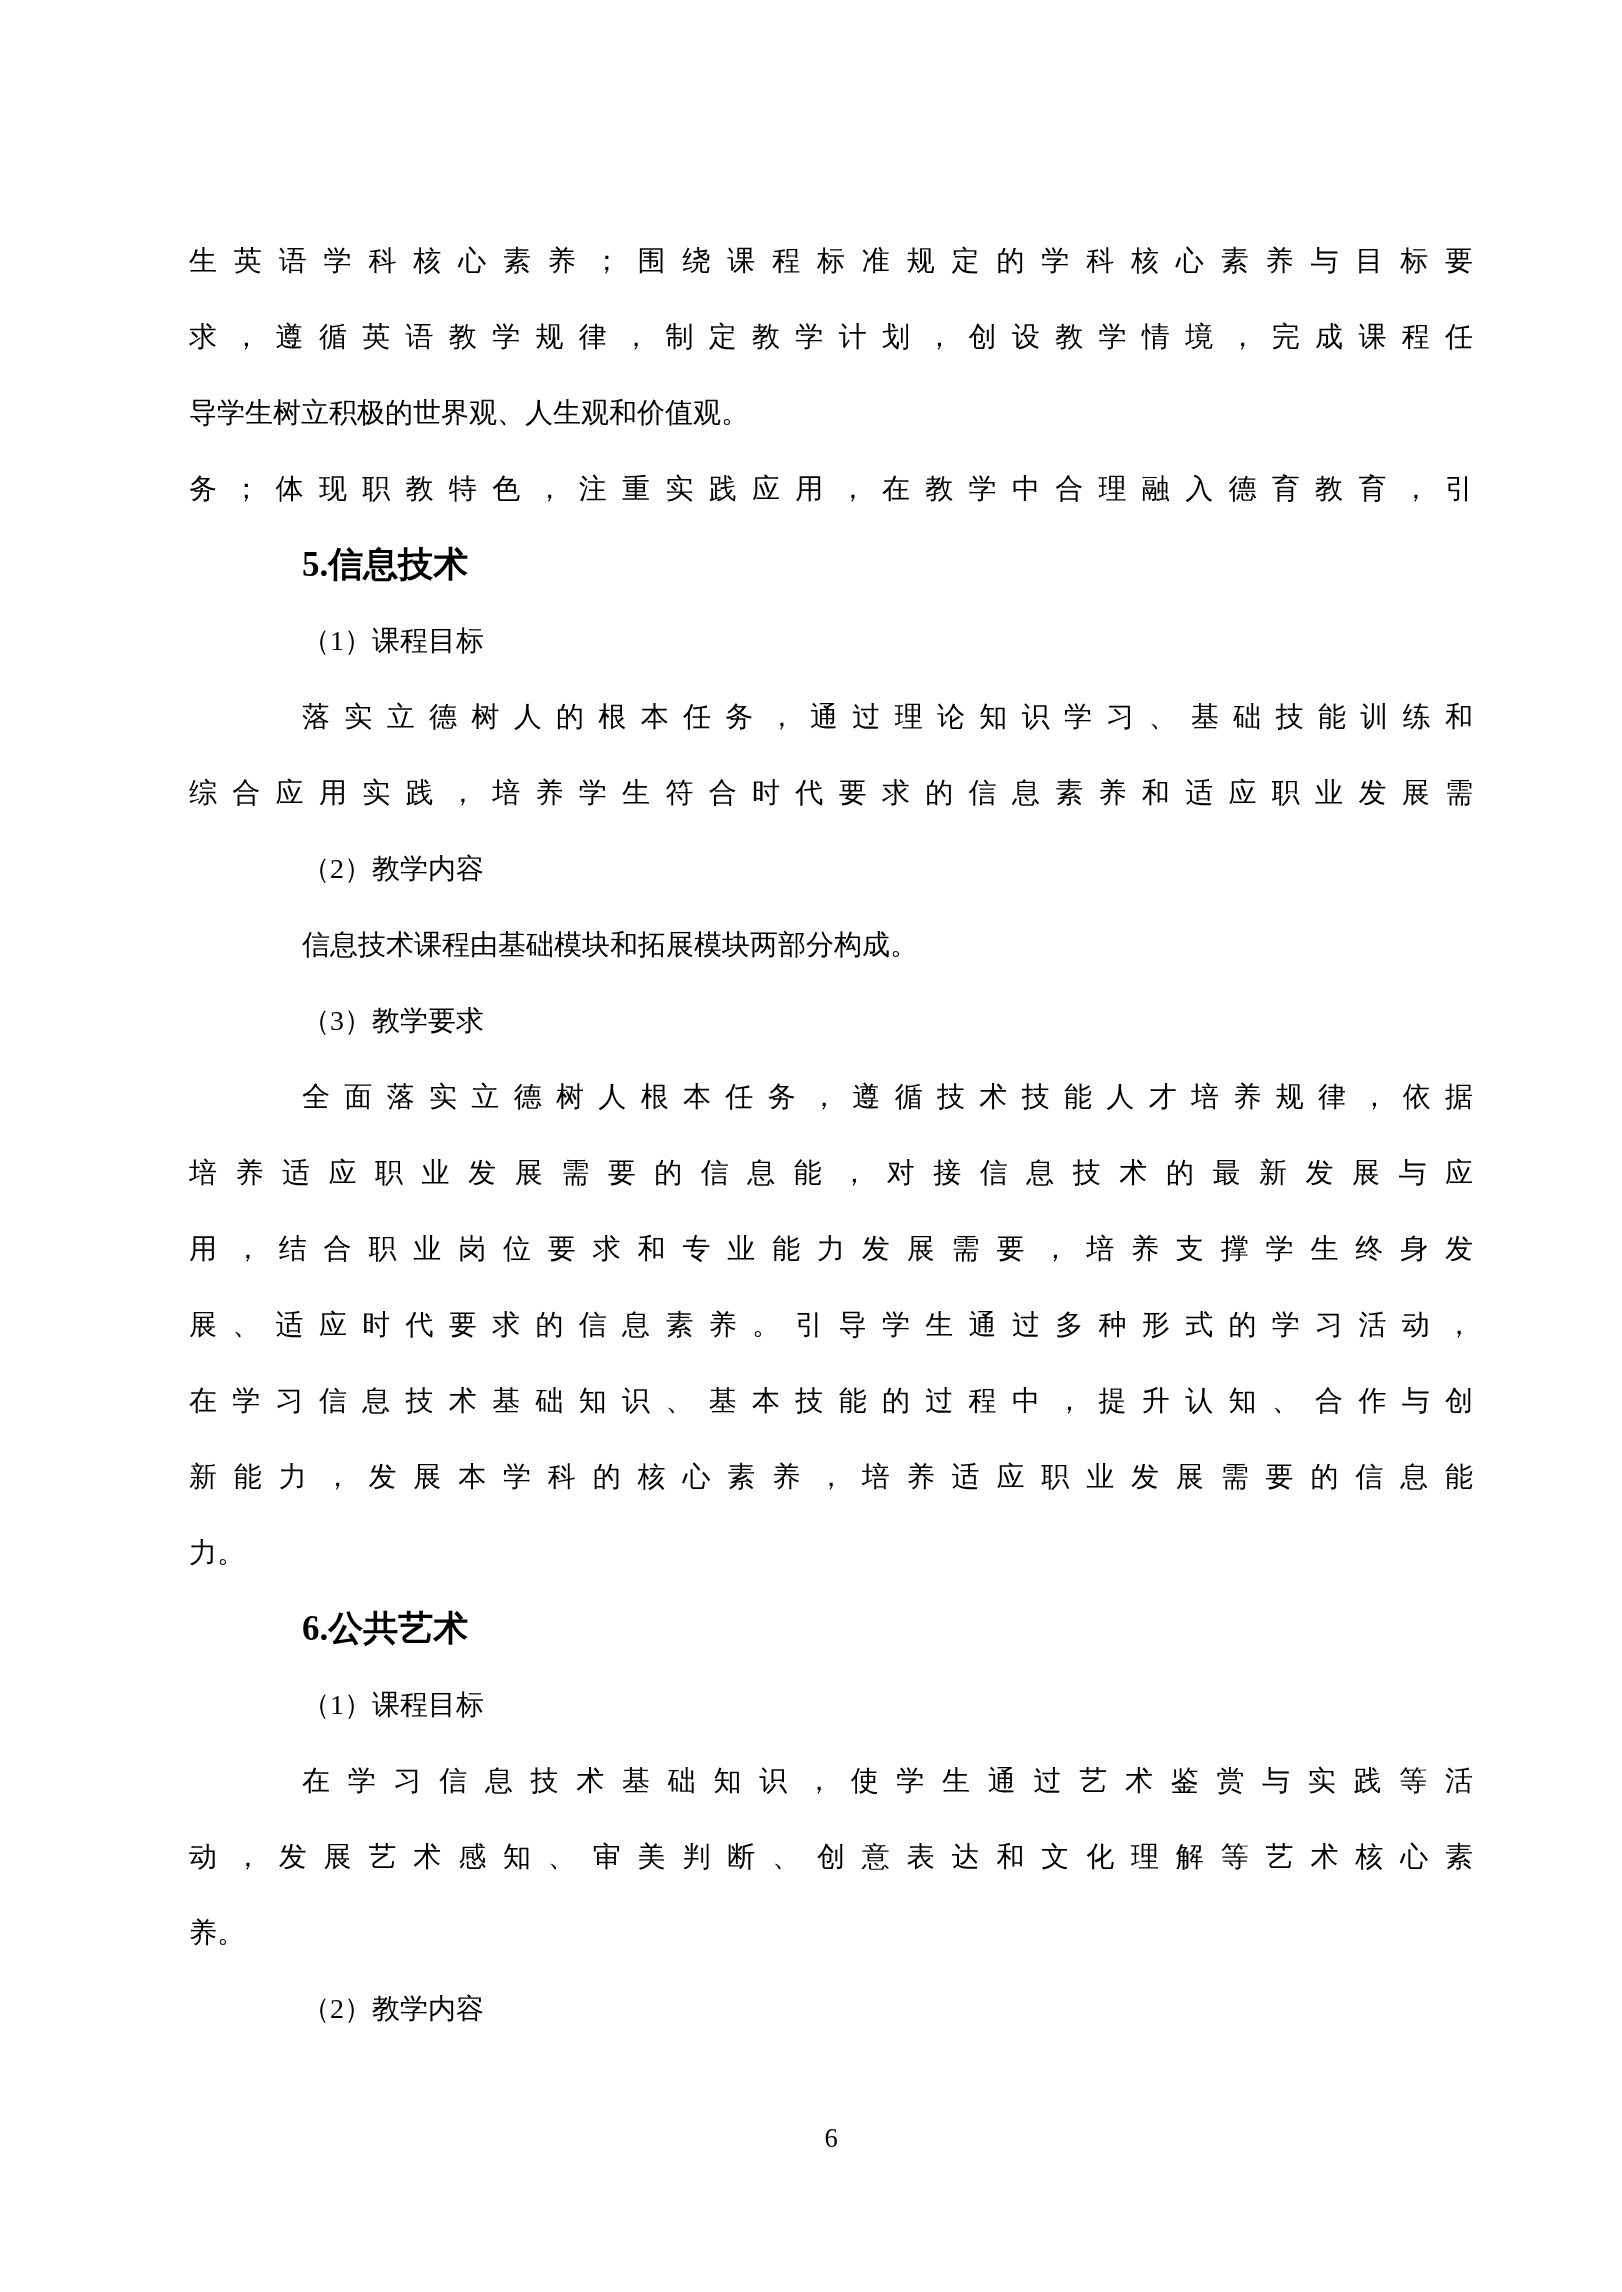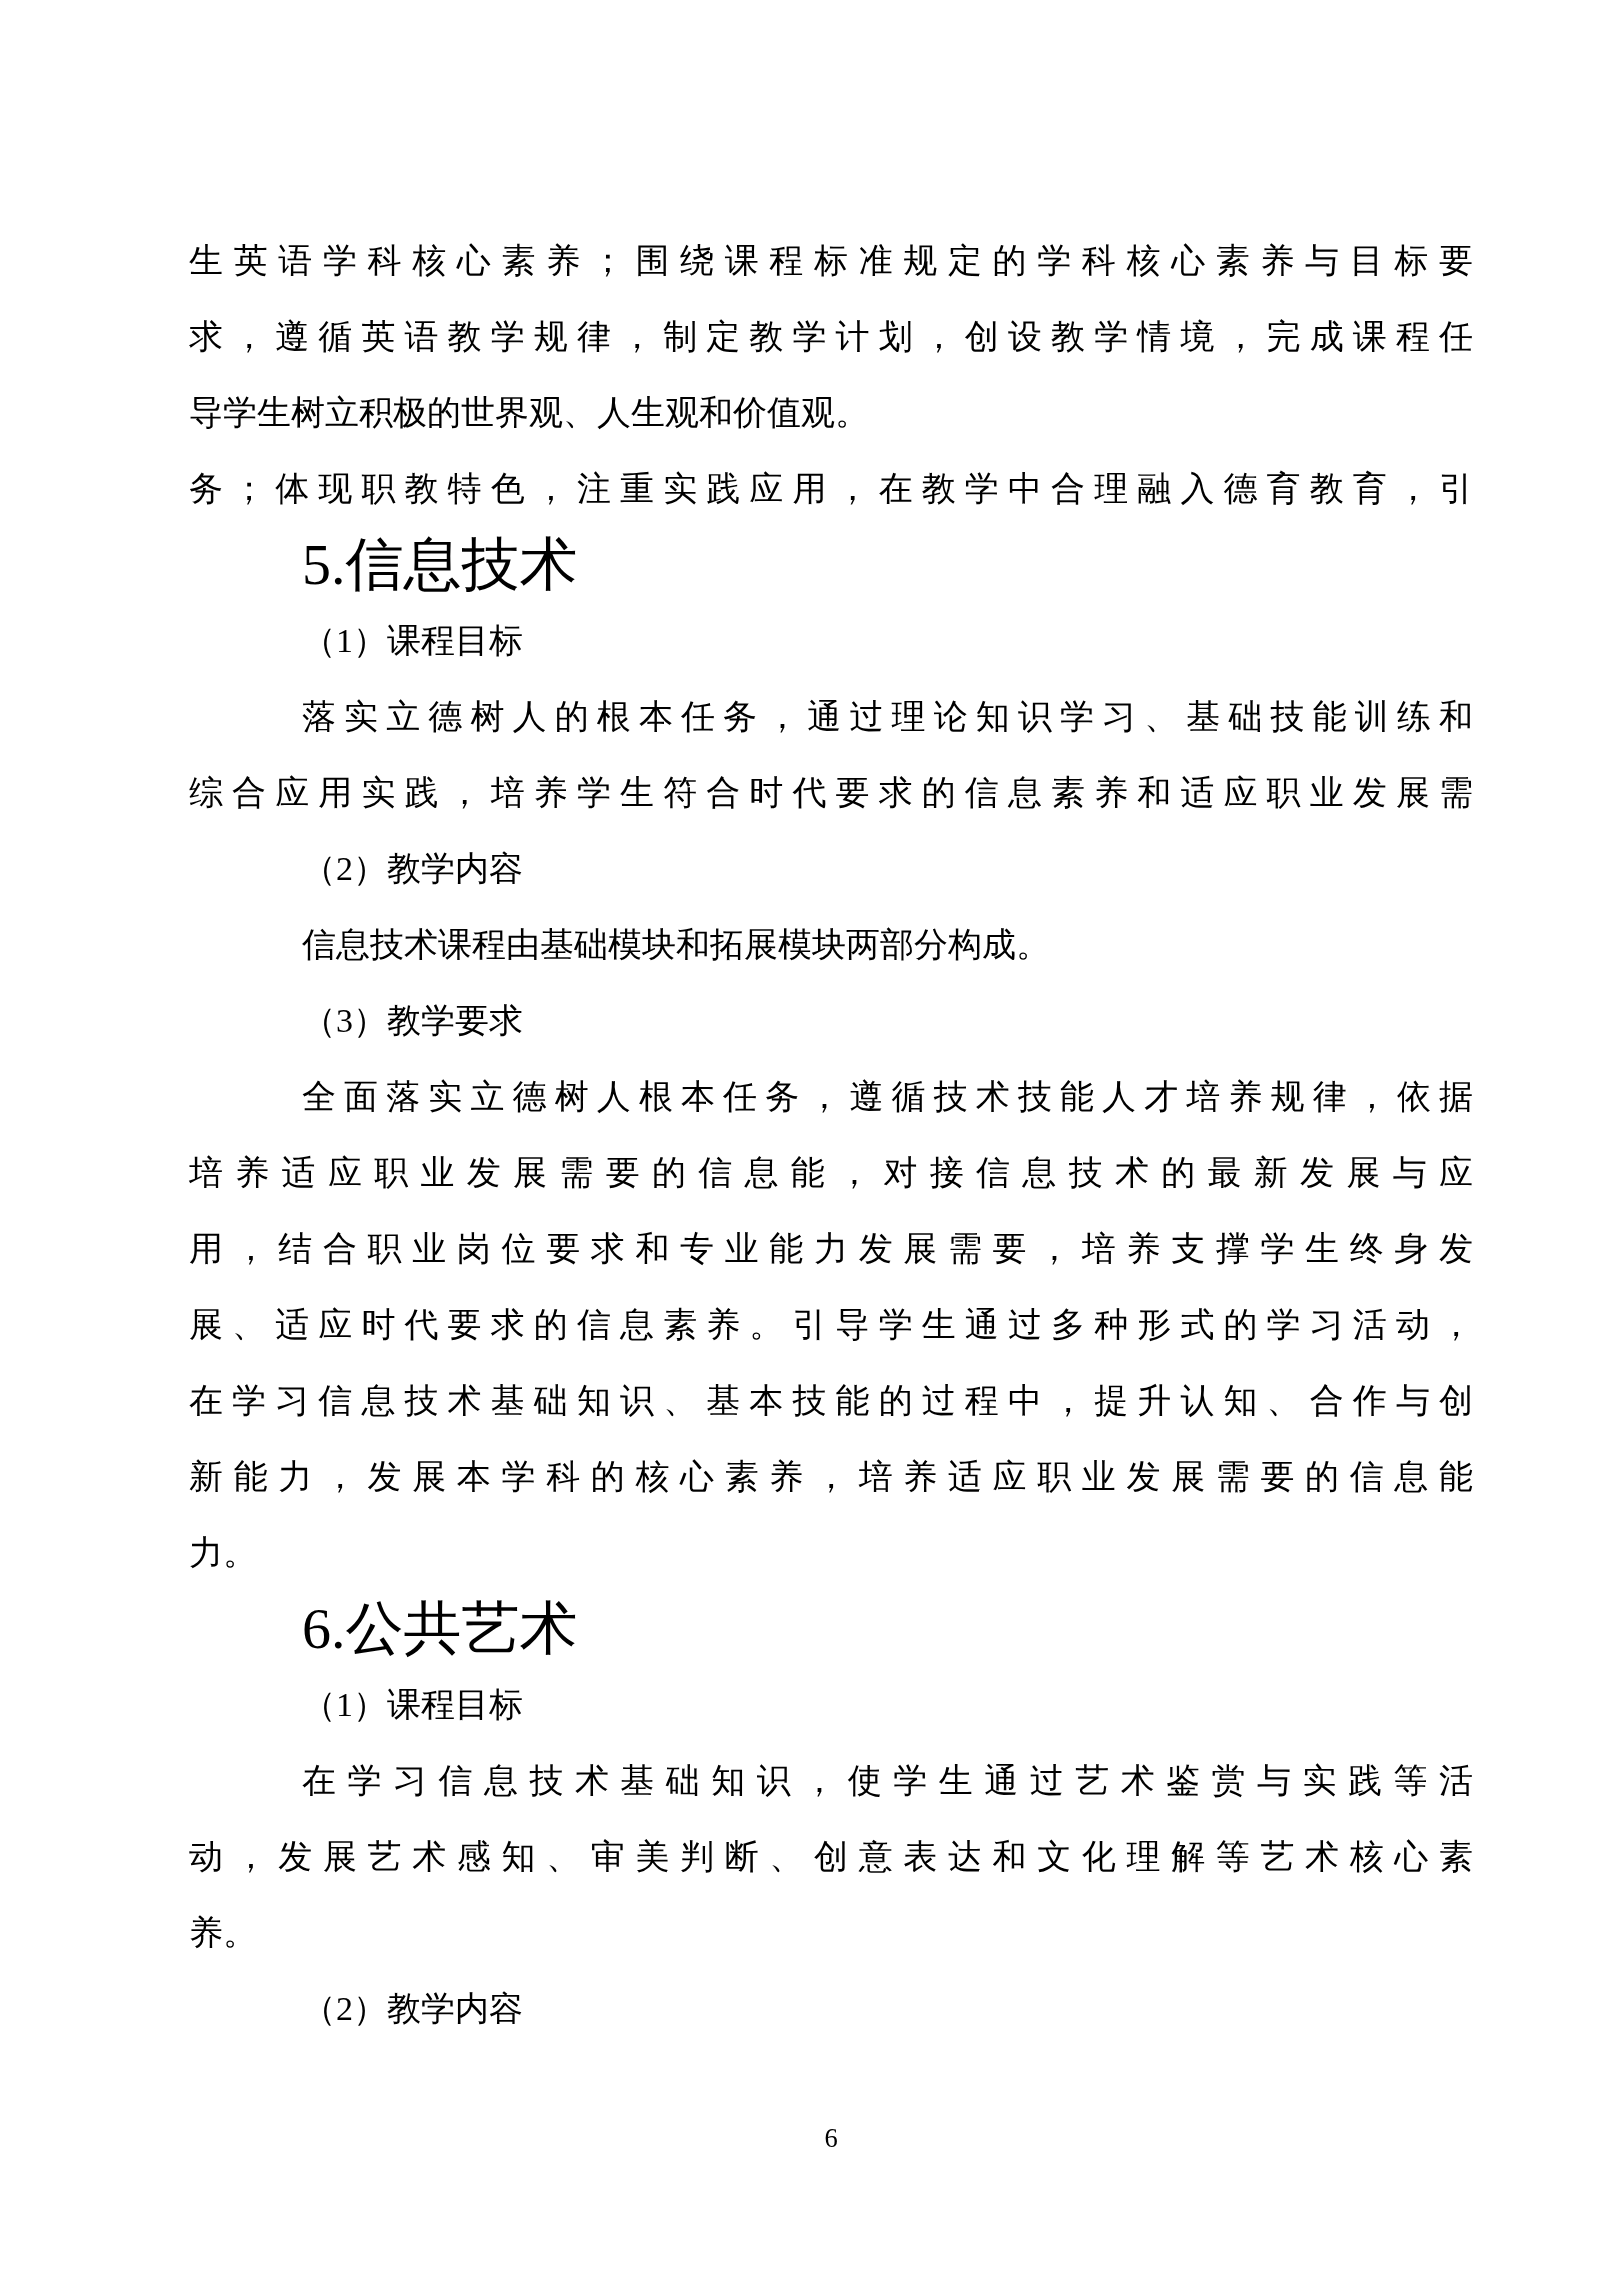--- a/index.html
+++ b/index.html
@@ -16,36 +16,36 @@
     font-family: "Liberation Serif", "DejaVu Serif", serif;
     overflow: hidden;
   }
   .content {
     position: absolute;
     left: 189px;
     top: 223px;
     width: 1284px;
   }
   .line {
-    font-size: 34px;
+    font-size: 28px;
     line-height: 76px;
     height: 76px;
     letter-spacing: 0;
   }
   .fill {
     text-align: justify;
     text-align-last: justify;
     text-justify: inter-character;
   }
   .indent {
     text-indent: 113px;
   }
   .heading {
-    font-weight: normal;
-    font-size: 58px;
+    font-weight: bold;
+    font-size: 35px;
   }
   .page-number {
     position: absolute;
     top: 2119px;
     left: 189px;
     width: 1284px;
     text-align: center;
     font-size: 26.5px;
     line-height: 39px;
     color: #000000;

